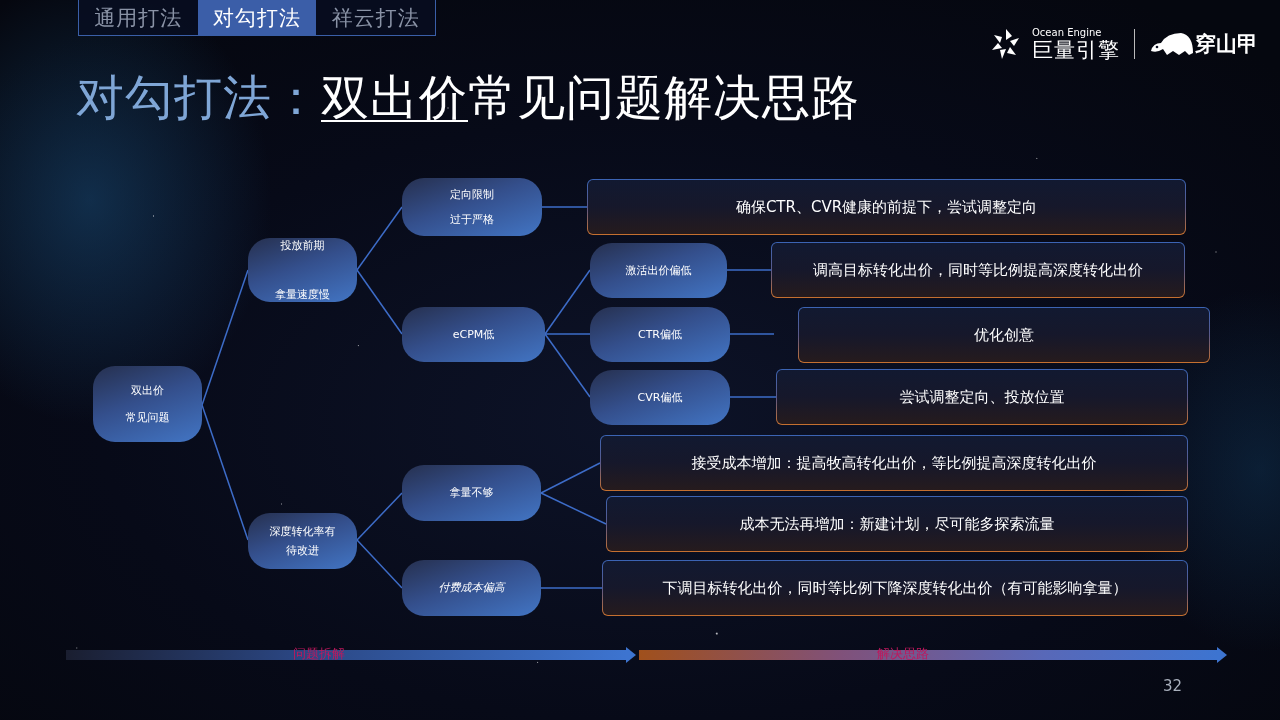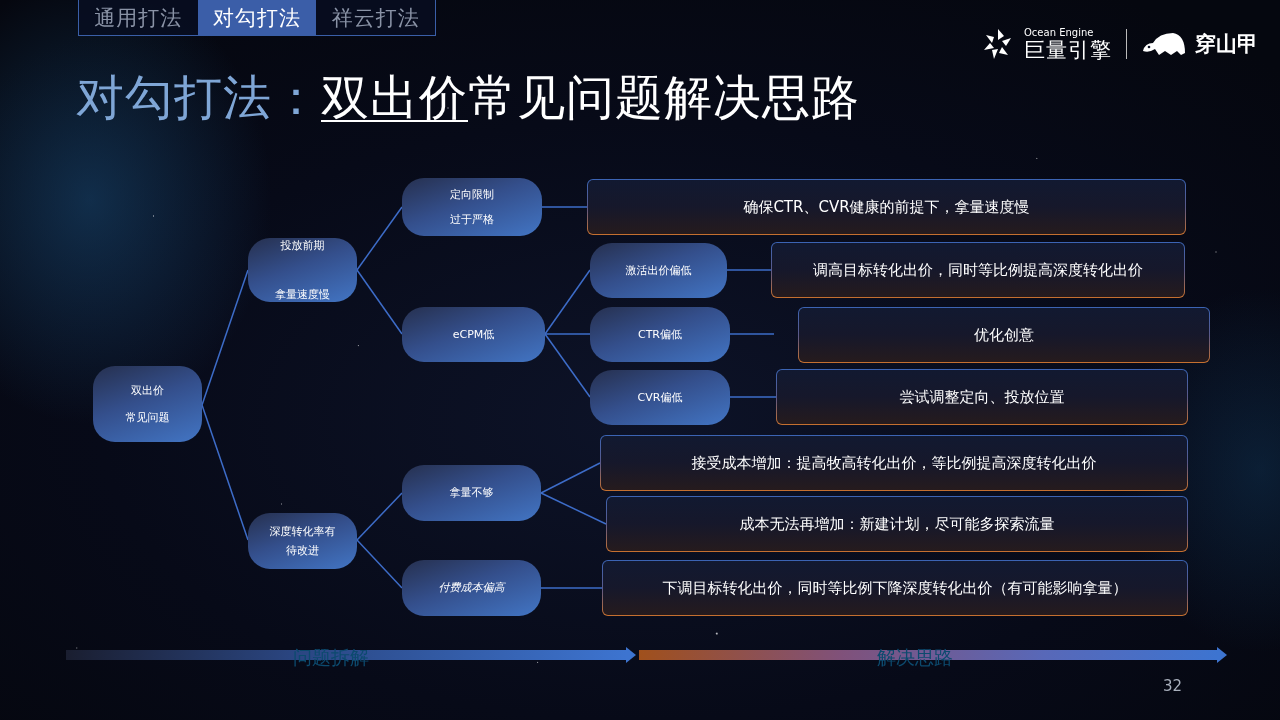--- a/index.html
+++ b/index.html
@@ -43,21 +43,21 @@
     font-size: 21px; color: #8a93a6; letter-spacing: 1px;
   }
   .tab.active { background: #3b5ea8; color: #fff; }
   
   .logos { position: absolute; right: 22px; top: 26px; display: flex; align-items: center; gap: 14px; }
   .logo-oe { display: flex; align-items: center; gap: 8px; }
   .oe-text { display: flex; flex-direction: column; line-height: 1; }
   .oe-en { font-size: 10px; color: #fff; }
   .oe-cn { font-size: 21px; color: #fff; letter-spacing: 1px; margin-top: 2px; }
   .logo-divider { width: 1px; height: 30px; background: #bbb; }
-  .logo-csj { display: flex; align-items: center; gap: 8px; }
+  .logo-csj { display: flex; align-items: center; }
   .csj-cn { font-size: 21px; font-weight: bold; color: #fff; }
   
   .title {
     position: absolute; left: 76px; top: 66px; font-size: 48px; letter-spacing: 1px;
     white-space: nowrap;
   }
   .title .t-prefix { color: #7fa6d6; }
   .title .t-under { color: #fff; text-decoration: underline; text-underline-offset: 6px; text-decoration-thickness: 2px; }
   .title .t-rest { color: #fff; }
   
@@ -80,21 +80,21 @@
       linear-gradient(rgba(10,12,26,0.85), rgba(10,12,26,0.85)) padding-box,
       linear-gradient(180deg, #3b64b4 0%, #5a5a8a 50%, #c7702e 100%) border-box;
   }
   
   .arrow { position: absolute; height: 10px; }
   .arrow .bar { position: absolute; left: 0; right: 10px; top: 0; height: 10px; }
   .arrow .head {
     position: absolute; right: 0; top: -3px; width: 0; height: 0;
     border-top: 8px solid transparent; border-bottom: 8px solid transparent; border-left: 10px solid #3d74d0;
   }
-  .arrow .lbl { position: absolute; top: -5px; font-size: 19px; color: #0c4a6e; white-space: nowrap; }
+  .arrow .lbl { position: absolute; top: -5px; font-size: 13px; color: #be185d; white-space: nowrap; }
   .a1 { left: 66px; top: 650px; width: 570px; }
   .a1 .bar { background: linear-gradient(90deg, #1a1e30 0%, #2a4580 40%, #3d74d0 100%); }
   .a1 .lbl { left: 227px; }
   .a2 { left: 639px; top: 650px; width: 588px; }
   .a2 .bar { background: linear-gradient(90deg, #a0501c 0%, #80517a 35%, #5868b8 70%, #3d74d0 100%); }
   .a2 .lbl { left: 238px; }
   .page-num { position: absolute; left: 1163px; top: 677px; font-size: 15px; color: #a9b0bd; }
 </style>
 </head>
 <body>
@@ -196,21 +196,21 @@
   <span>激活出价偏低</span>
 </div>
 <div class="node" style="left:590px;top:307px;width:140px;height:55px;">
   <span>CTR偏低</span>
 </div>
 <div class="node" style="left:590px;top:370px;width:140px;height:55px;">
   <span>CVR偏低</span>
 </div>
 
 <div class="sol" style="left:587px;top:179px;width:599px;height:56px;">
-  <span>确保CTR、CVR健康的前提下，拿量速度慢</span>
+  <span>确保CTR、CVR健康的前提下，尝试调整定向</span>
 </div>
 <div class="sol" style="left:771px;top:242px;width:414px;height:56px;">
   <span>调高目标转化出价，同时等比例提高深度转化出价</span>
 </div>
 <div class="sol" style="left:774px;top:307px;width:412px;height:56px;margin-left:24px;">
   <span>优化创意</span>
 </div>
 <div class="sol" style="left:776px;top:369px;width:412px;height:56px;">
   <span>尝试调整定向、投放位置</span>
 </div>

